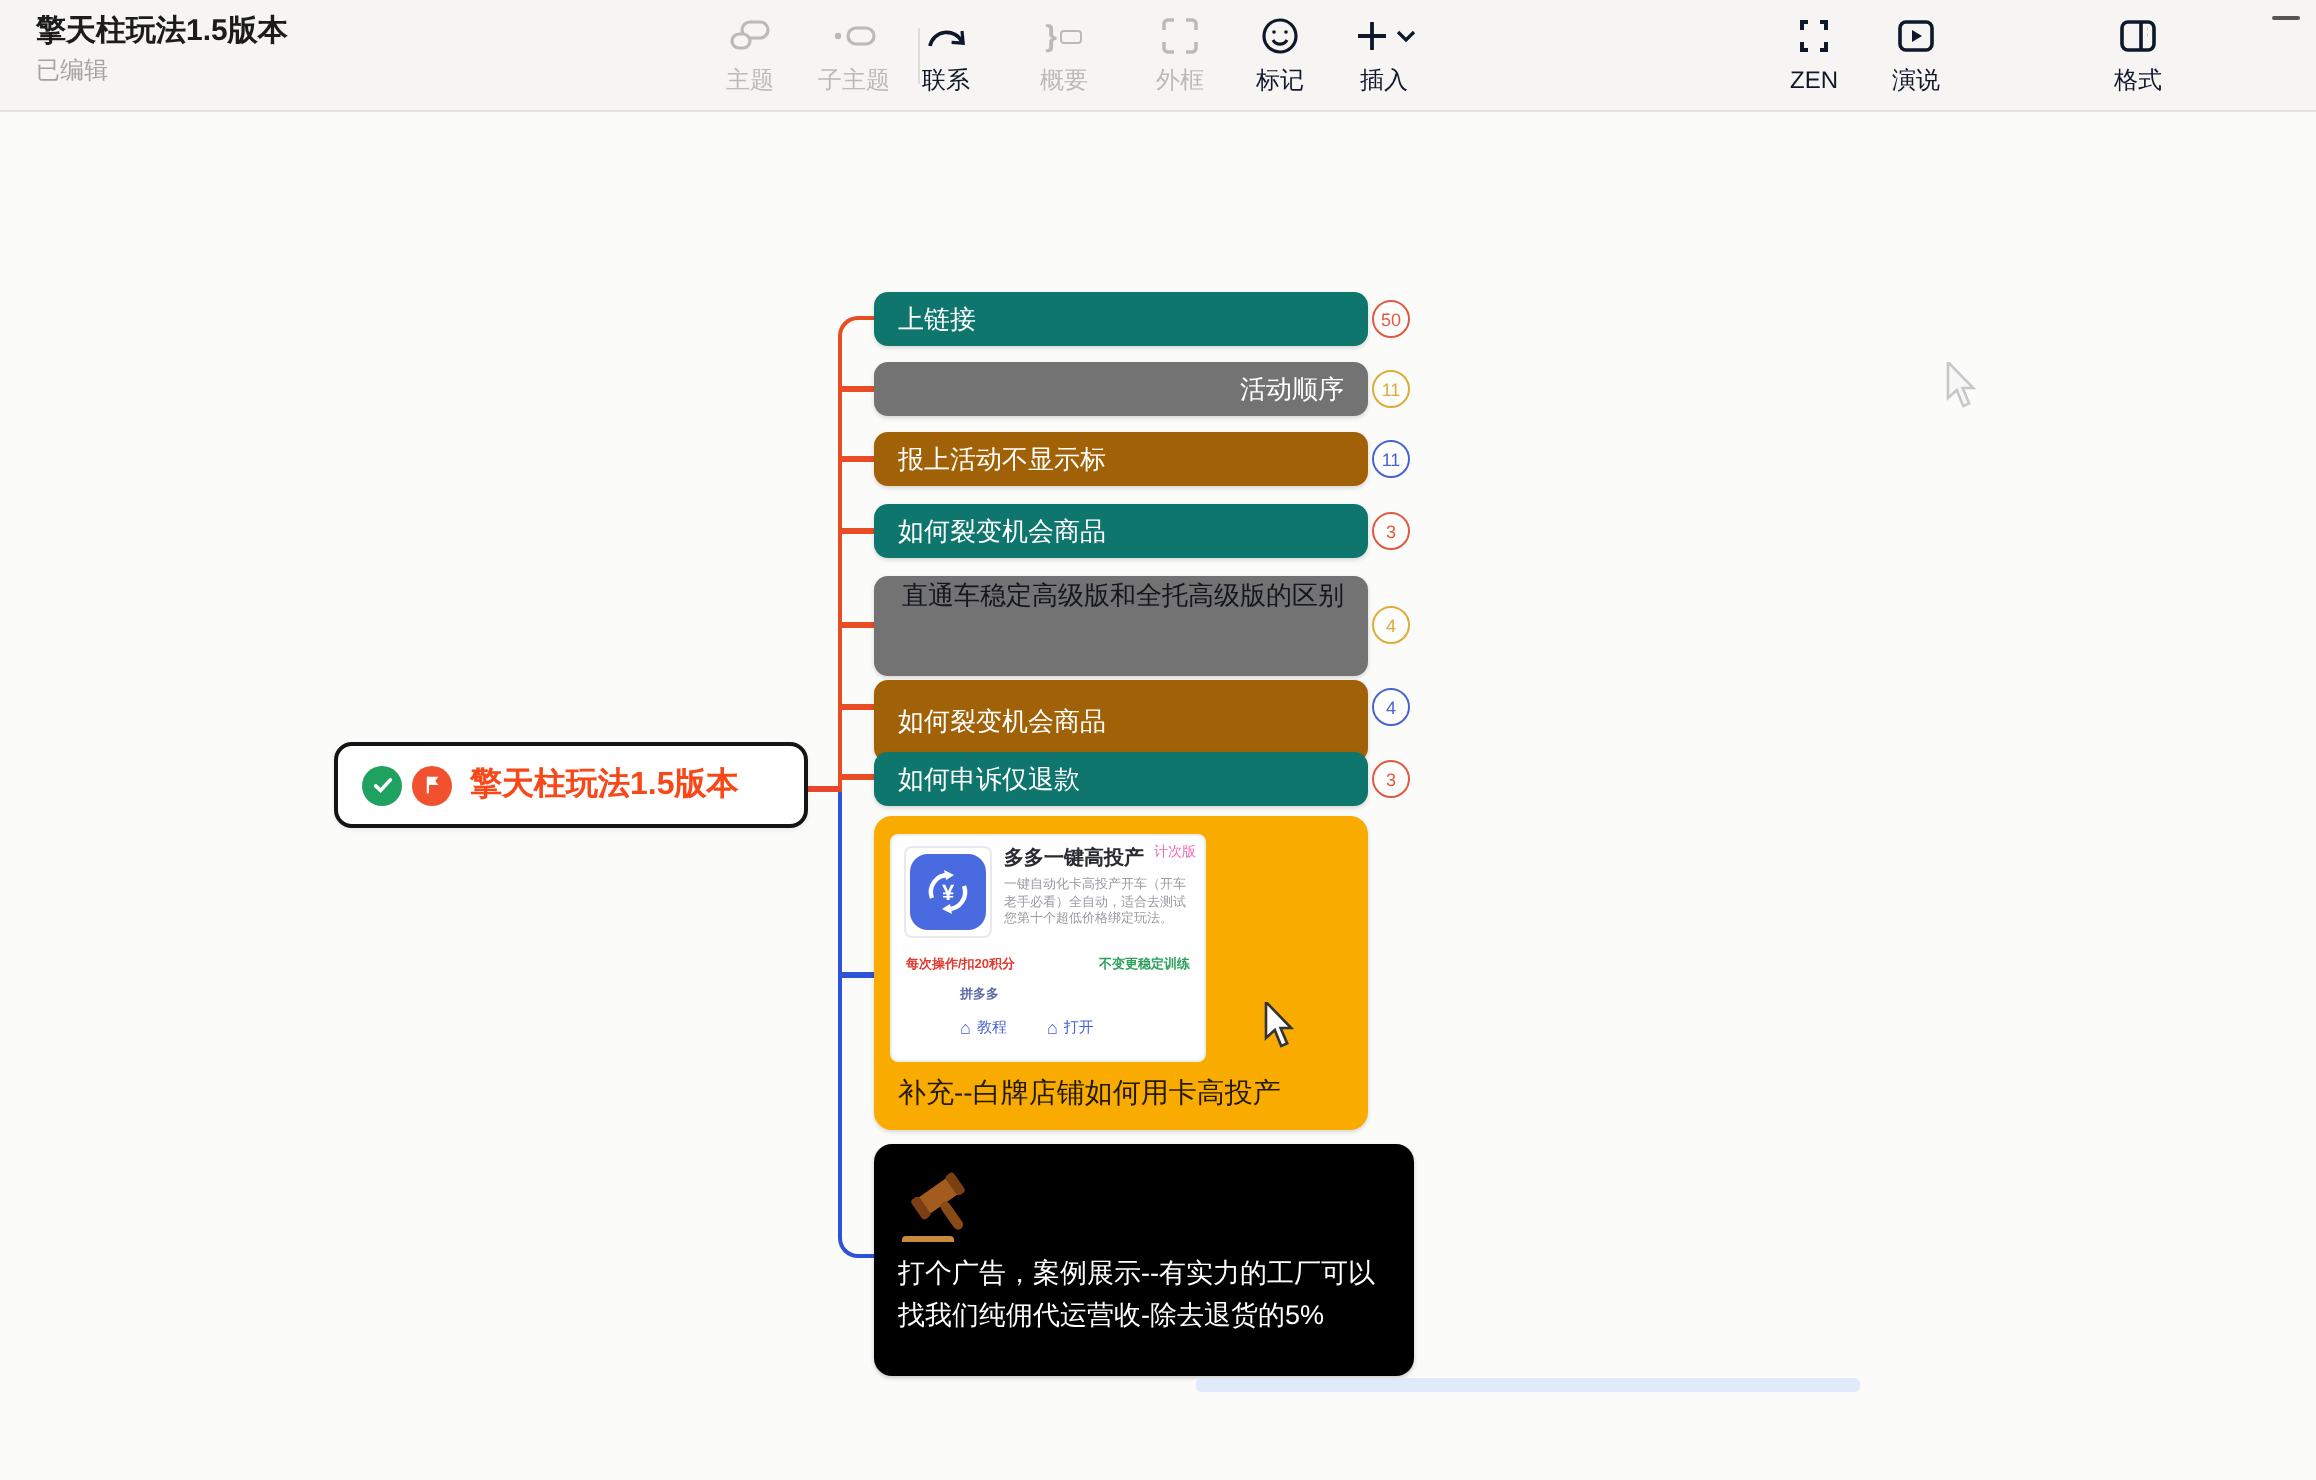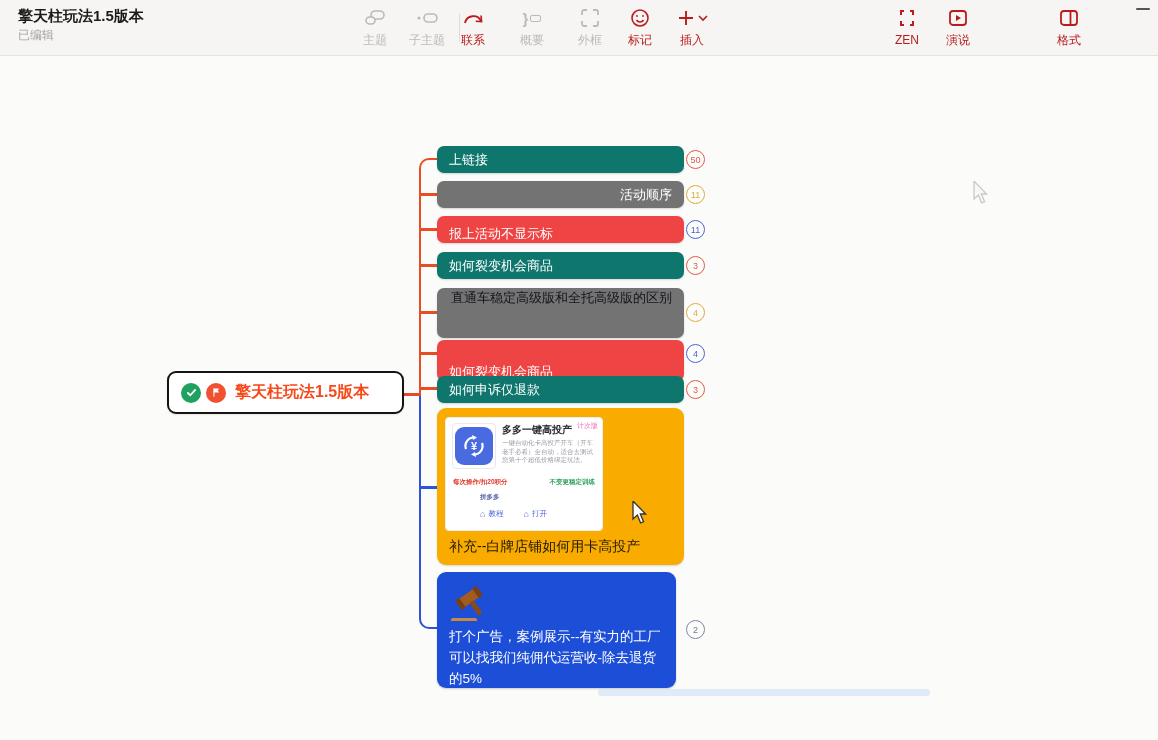--- a/index.html
+++ b/index.html
@@ -9,21 +9,21 @@
   
   .topbar { position:absolute; left:0; top:0; width:1158px; height:56px;
     background:#f6f5f3; border-bottom:1px solid #e4e3e0; z-index:40; }
   .doc-meta { position:absolute; left:18px; top:6px; }
   .doc-title { font-size:15px; font-weight:bold; color:#1c1c1c; line-height:20px; }
   .doc-status { font-size:12px; color:#a6a4a0; line-height:18px; }
 
   .tool { position:absolute; top:6px; width:52px; text-align:center; cursor:pointer; }
   .tool .ticon { height:24px; display:flex; align-items:center; justify-content:center; }
   .tool .tlabel { font-size:12px; line-height:16px; margin-top:2px; }
-  .tool.enabled { color:#b91c1c; }
+  .tool.enabled { color:#0f172a; }
   .tool.disabled { color:#bcbab6; }
   .tdivider { position:absolute; top:14px; width:1px; height:28px; background:#dddcd8; }
   .mini-rect { display:inline-block; width:11px; height:7px; border:1.5px solid currentColor; border-radius:2px; }
   .brace { font-size:15px; font-weight:bold; margin-right:2px; }
   .win-dash { position:absolute; right:8px; top:8px; width:14px; height:2px; background:#555; border-radius:1px; }
 
   
   .canvas { position:absolute; left:0; top:56px; width:1158px; height:684px; background:#fbfbfa; }
 
   
@@ -46,21 +46,21 @@
   .mini-badge.check { background:#1fa15f; }
   .mini-badge.flag  { background:#f1512e; }
   .root-label { color:#f8481a; font-weight:bold; font-size:16px; white-space:nowrap; margin-left:4px; }
 
   
   .bnode { position:absolute; left:437px; width:247px; border-radius:7px;
     display:flex; align-items:center; padding:0 12px; font-size:13px; color:#ffffff;
     box-shadow:0 1px 2px rgba(0,0,0,.15); cursor:pointer; }
   .bg-red { background:#0f766e; }
   .bg-amber { background:#737373;justify-content:flex-end; }
-  .bg-blue { background:#ef4444;align-items:flex-end; }
+  .bg-blue { background:#a16207; }
   .txt-dark { color:#14161d; }
   .wrapped { line-height:20px; padding-top:0; padding-bottom:5px; align-items:flex-start; }
 
   .count-badge { position:absolute; left:686px; width:19px; height:19px; border-radius:50%;
     background:#fdfdfc; display:flex; align-items:center; justify-content:center;
     font-size:9px; font-weight:normal; }
   .cb-red { border:1.5px solid #df5a42; color:#df5a42; }
   .cb-amber { border:1.5px solid #ddab38; color:#ddab38; }
   .cb-blue { border:1.5px solid #4a64cf; color:#4a64cf; }
   .cb-grey { border:1.5px solid #7b87a3; color:#6b7794; }
@@ -82,22 +82,22 @@
   .card-desc { font-size:6.5px; color:#9a9aa4; line-height:8.5px; }
   .card-stats { display:flex; justify-content:space-between; margin-top:9px; padding:0 1px; }
   .stat-red { font-size:6.5px; color:#e03a30; font-weight:bold; }
   .stat-green { font-size:6.5px; color:#2ca05a; font-weight:bold; }
   .card-store { font-size:6.5px; color:#5b6ba8; font-weight:bold; margin:6px 0 0 28px; }
   .card-btns { display:flex; gap:20px; margin:7px 0 0 28px; }
   .card-btn { font-size:7.5px; color:#4a63d8; display:flex; align-items:center; gap:3px; cursor:pointer; }
   .house { font-size:9px; }
 
   
-  .ad-node { position:absolute; left:437px; top:516px; width:239px; height:116px;
-    background:#1d4ed8; border-radius:9px; padding:10px 12px 8px 12px; box-shadow:0 1px 2px rgba(0,0,0,.2); }
+  .ad-node { position:absolute; left:437px; top:516px; width:270px; height:116px;
+    background:#000000; border-radius:9px; padding:10px 12px 8px 12px; box-shadow:0 1px 2px rgba(0,0,0,.2); }
   .ad-text { color:#ffffff; font-size:13.5px; line-height:21px; margin-top:4px; }
 
   
   .cursor { position:absolute; z-index:50; }
   .scrollbar-h { position:absolute; left:598px; top:633px; width:332px; height:7px;
     background:#dbe7f9; border-radius:3px; opacity:.85; }
 
   svg { display:block; }
 </style>
 </head>

